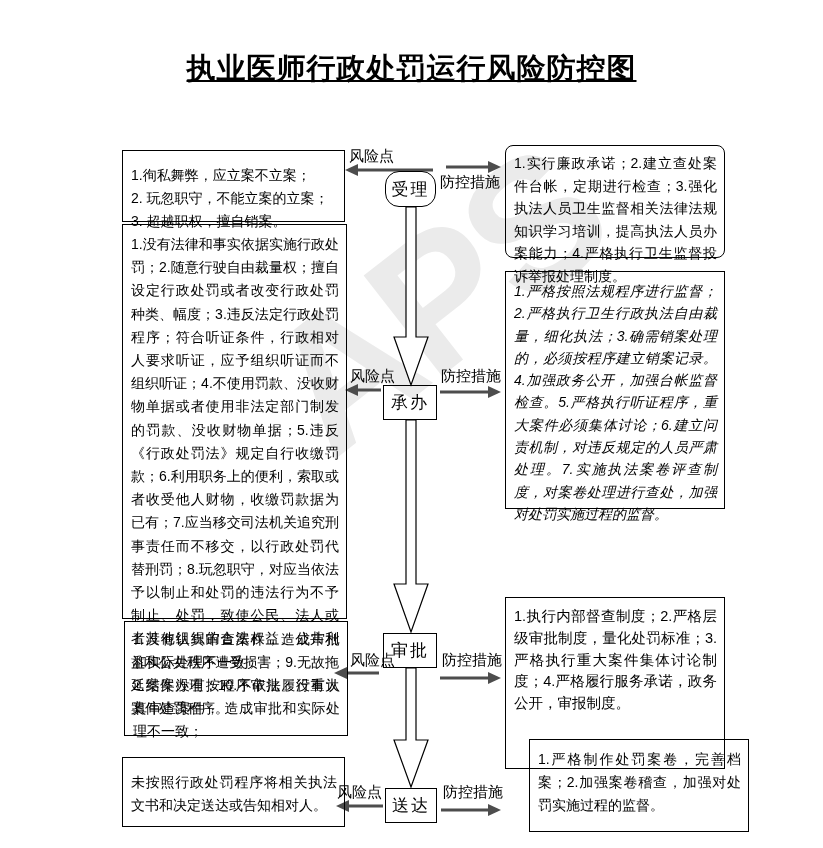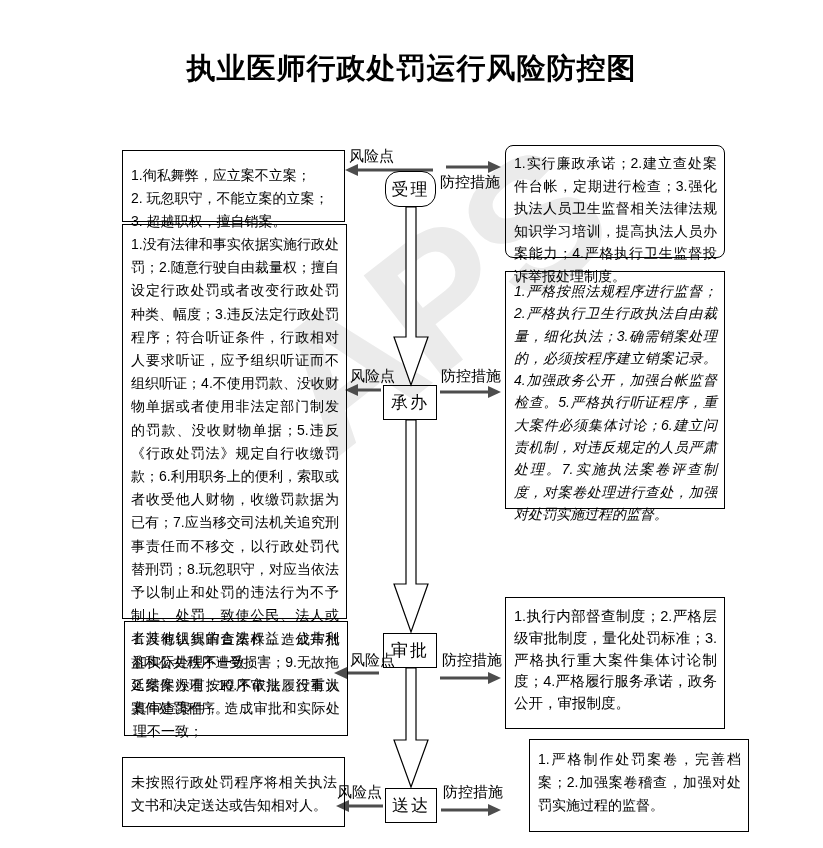--- a/index.html
+++ b/index.html
@@ -35,21 +35,21 @@
   }
   svg.overlay{position:absolute;left:0;top:0;z-index:1;pointer-events:none;}
 </style>
 </head>
 <body>
 
 <div id="canvas">
 
   <div class="watermark">APS</div>
 
-  <div class="title-line" style="top:49px;">执业医师行政处罚运行风险防控图</div>
+  <div class="title-line" style="top:49px;text-decoration:underline;">执业医师行政处罚运行风险防控图</div>
 
   <svg class="overlay" width="823" height="848" viewBox="0 0 823 848">
 
     <g stroke="#000" stroke-width="1.2" fill="#ffffff">
       <polygon points="406,207 406,337 394,337 411,385 428,337 416,337 416,207"></polygon>
     </g>
     <g stroke="#000" stroke-width="1.2" fill="#ffffff">
       <polygon points="406,420 406,584 394,584 411,632 428,584 416,584 416,420"></polygon>
     </g>
     <g stroke="#000" stroke-width="1.2" fill="#ffffff">
@@ -105,21 +105,21 @@
   <div class="flowbox" style="left:383px;top:385px;width:54px;height:35px;">承办</div>
   <div class="arrow-label" style="left:350px;top:367px;">风险点</div>
   <div class="arrow-label" style="left:441px;top:367px;">防控措施</div>
   <div class="txtbox" style="left:505px;top:271px;width:220px;height:238px;line-height:22.3px;padding-top:8px;font-style:italic;">1.严格按照法规程序进行监督；2.严格执行卫生行政执法自由裁量，细化执法；3.确需销案处理的，必须按程序建立销案记录。4.加强政务公开，加强台帐监督检查。5.严格执行听证程序，重大案件必须集体讨论；6.建立问责机制，对违反规定的人员严肃处理。7.实施执法案卷评查制度，对案卷处理进行查处，加强对处罚实施过程的监督。</div>
 
   <div class="txtbox prelines" style="left:124px;top:621px;width:224px;height:115px;">1.没有认真审查案件，造成审批和实际处理不一致；
 2.结案没有按程序审批。没有认真审查案件， 造成审批和实际处理不一致；</div>
   <div class="flowbox" style="left:383px;top:633px;width:54px;height:35px;">审批</div>
   <div class="arrow-label" style="left:350px;top:651px;">风险点</div>
   <div class="arrow-label" style="left:442px;top:651px;">防控措施</div>
-  <div class="txtbox" style="left:505px;top:597px;width:220px;height:132px;font-size:14.5px;line-height:21.8px;padding-top:8px;">1.执行内部督查制度；2.严格层级审批制度，量化处罚标准；3.严格执行重大案件集体讨论制度；4.严格履行服务承诺，政务公开，审报制度。</div>
+  <div class="txtbox" style="left:505px;top:597px;width:220px;height:172px;font-size:14.5px;line-height:21.8px;padding-top:8px;">1.执行内部督查制度；2.严格层级审批制度，量化处罚标准；3.严格执行重大案件集体讨论制度；4.严格履行服务承诺，政务公开，审报制度。</div>
 
   <div class="txtbox" style="left:122px;top:757px;width:223px;height:70px;padding-top:13px;">未按照行政处罚程序将相关执法文书和决定送达或告知相对人。</div>
   <div class="flowbox" style="left:385px;top:788px;width:52px;height:35px;">送达</div>
   <div class="arrow-label" style="left:337px;top:783px;">风险点</div>
   <div class="arrow-label" style="left:443px;top:783px;">防控措施</div>
   <div class="txtbox" style="left:505px;top:739px;width:220px;height:93px;padding-top:8px;margin-left:24px;">1.严格制作处罚案卷，完善档案；2.加强案卷稽查，加强对处罚实施过程的监督。</div>
 
 </div>
 
 </body></html>

